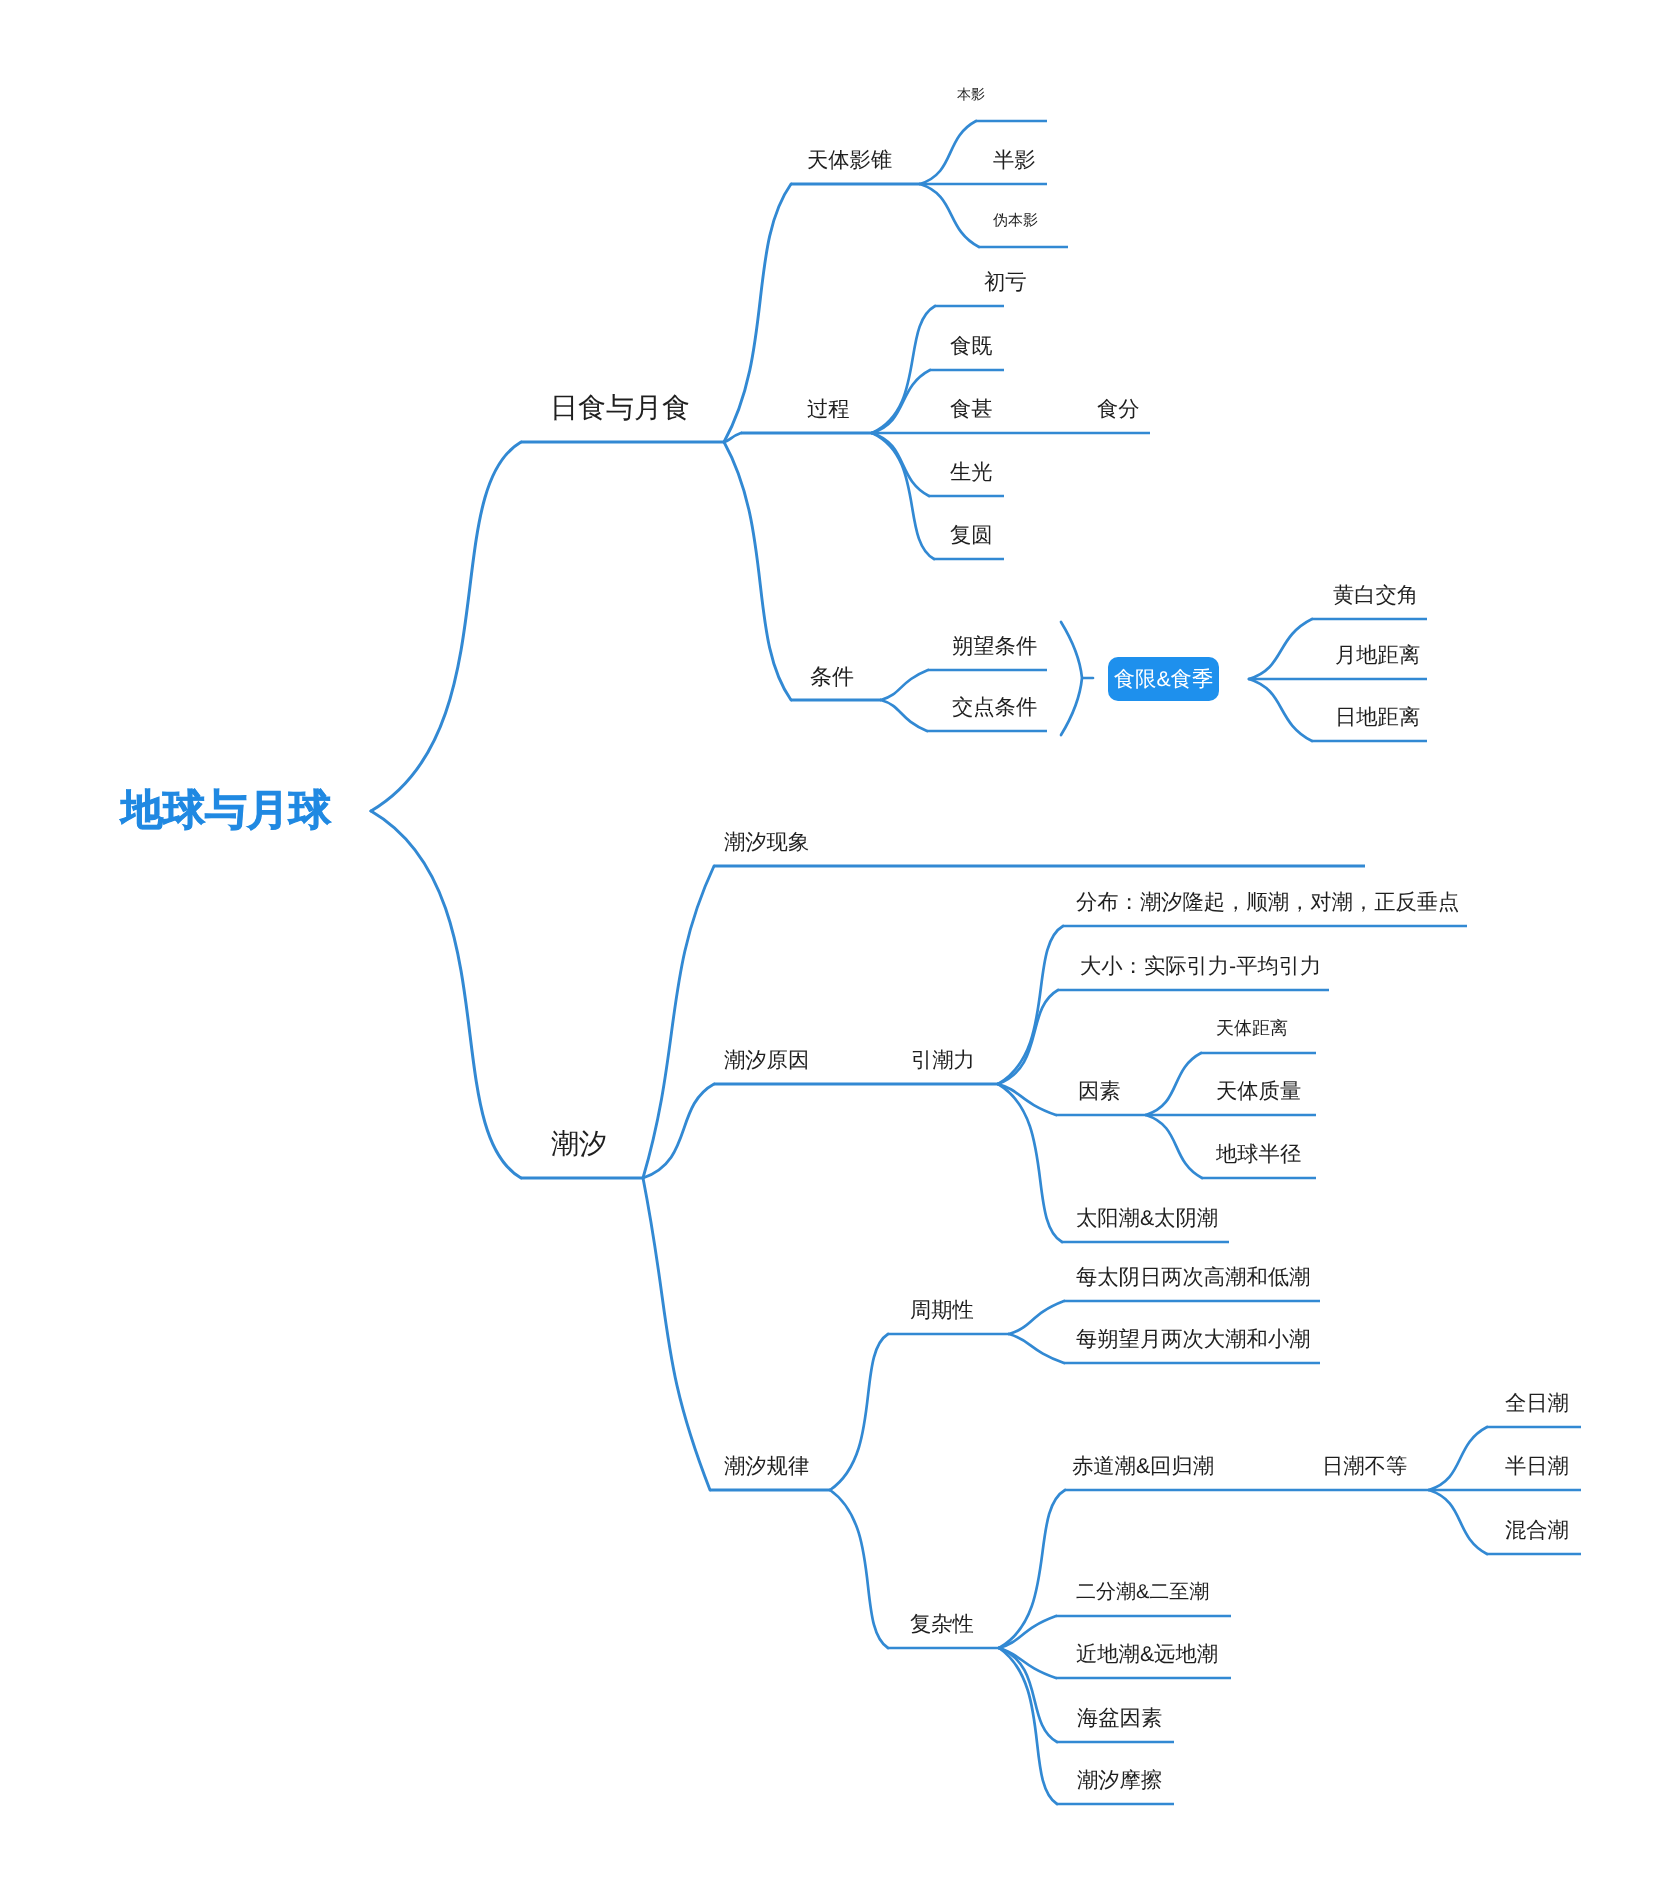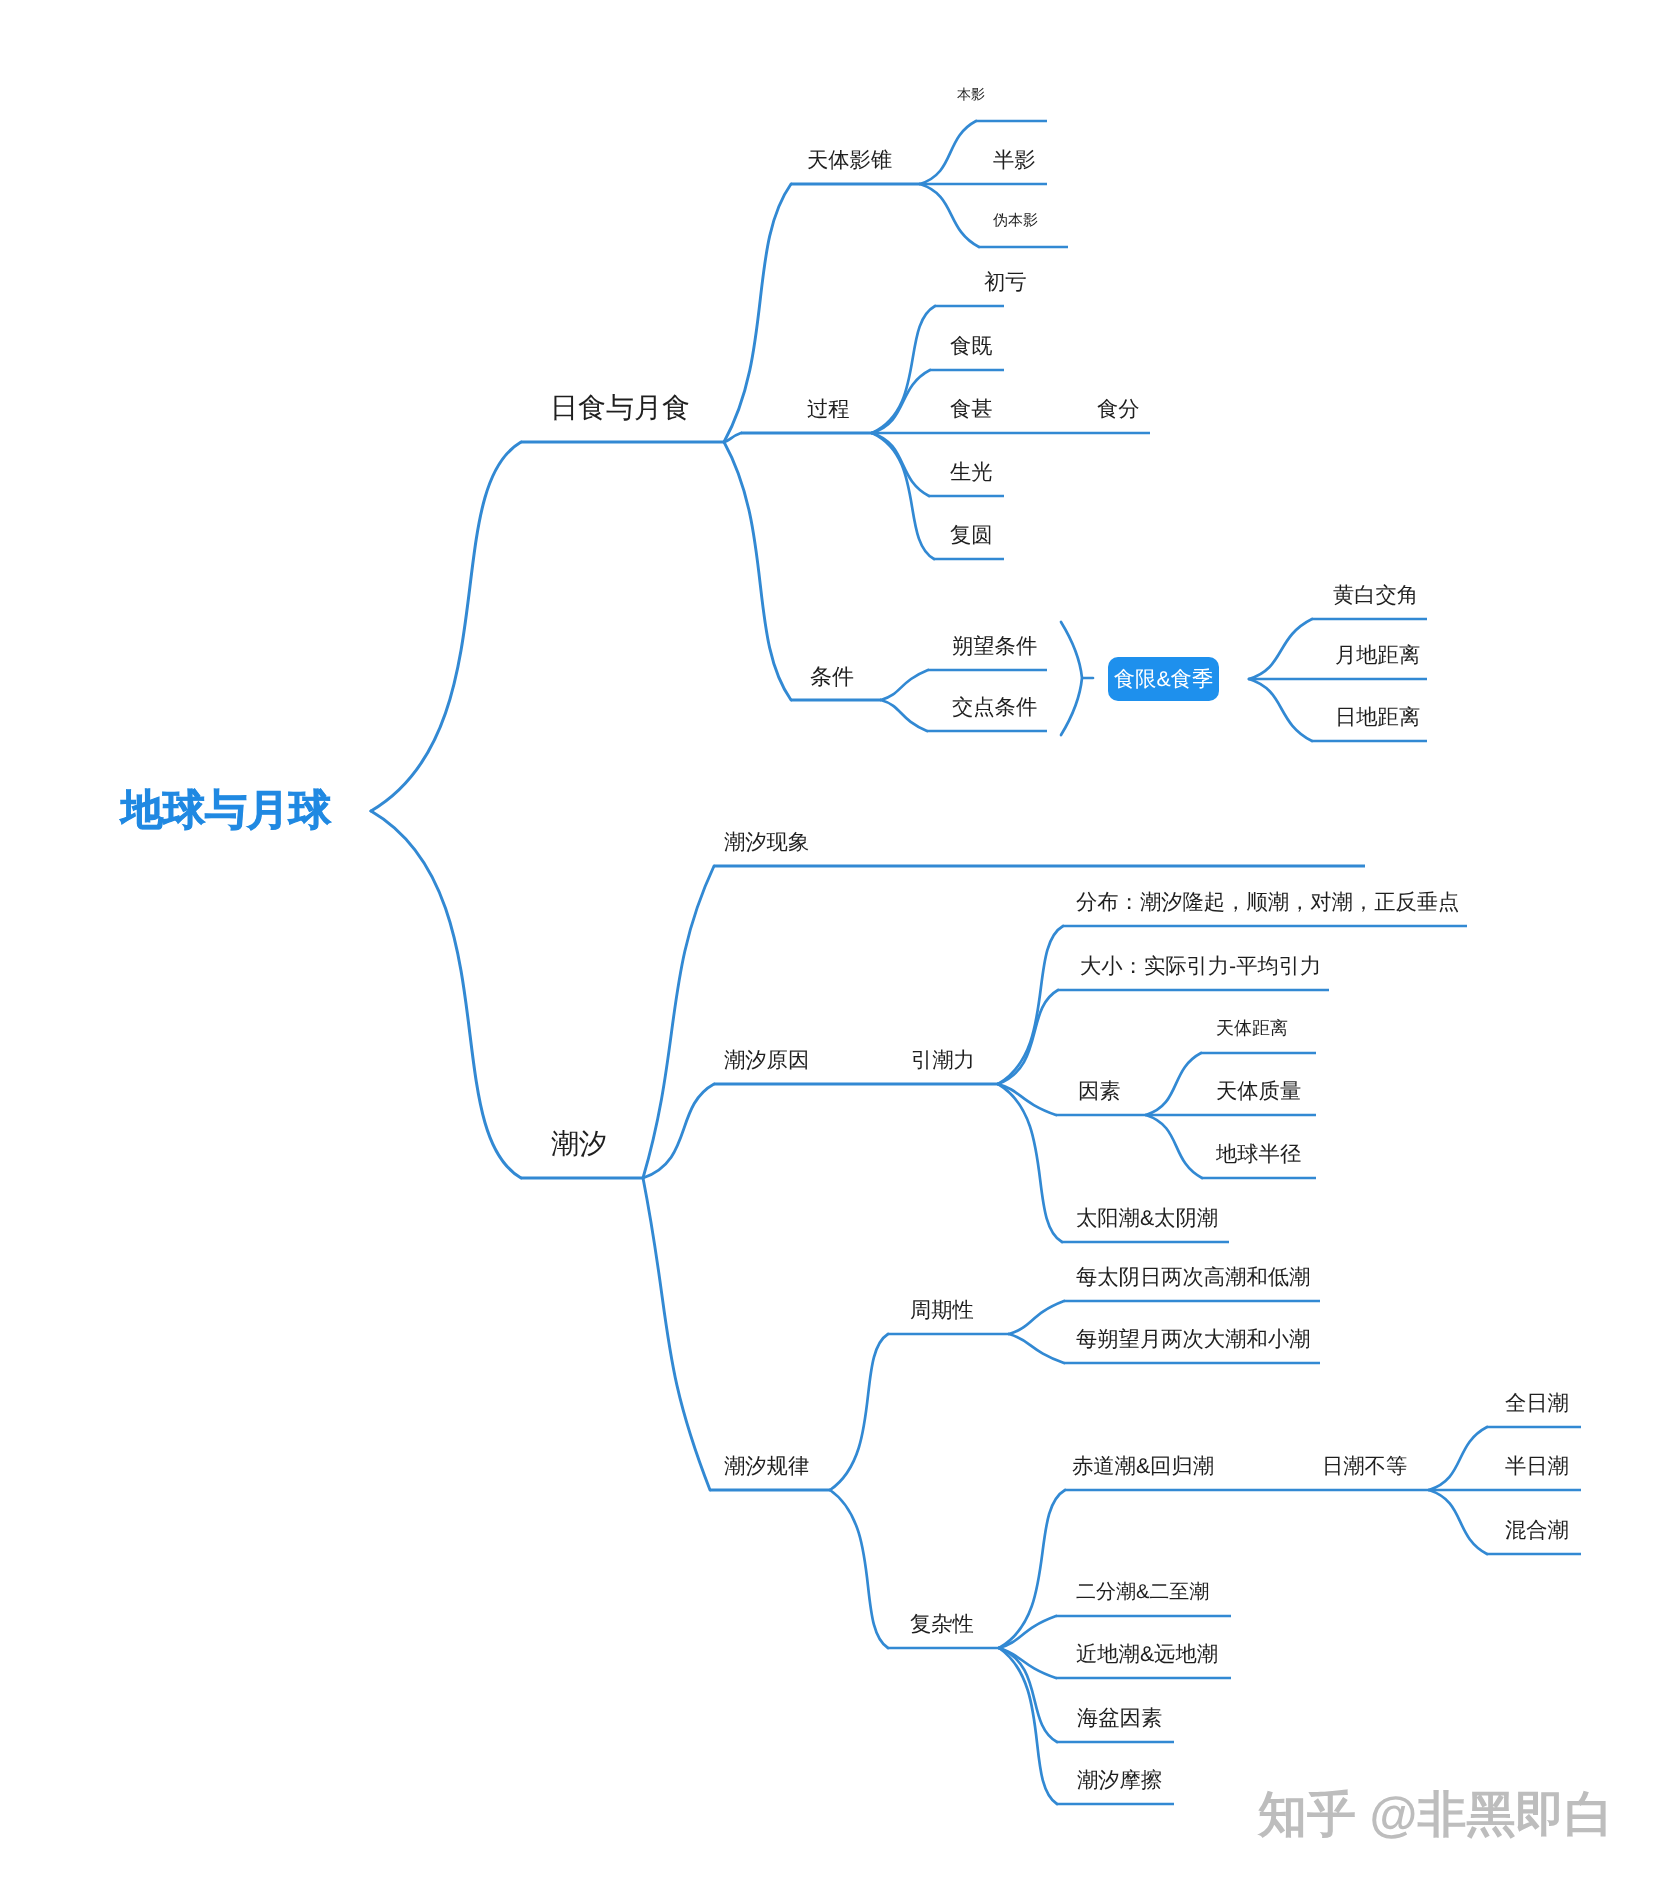--- a/index.html
+++ b/index.html
@@ -145,15 +145,14 @@
   <div class="lbl" style="left:1076px;top:1582px;font-size:20px;color:var(--text);">二分潮&amp;二至潮</div>
   <div class="lbl" style="left:1076px;top:1644px;font-size:21.3px;color:var(--text);">近地潮&amp;远地潮</div>
   <div class="lbl" style="left:1077px;top:1708px;font-size:21.3px;color:var(--text);">海盆因素</div>
   <div class="lbl" style="left:1077px;top:1770px;font-size:21.3px;color:var(--text);">潮汐摩擦</div>
   <div class="lbl" style="left:1333px;top:585px;font-size:21.3px;color:var(--text);">黄白交角</div>
   <div class="lbl" style="left:1335px;top:645px;font-size:21.3px;color:var(--text);">月地距离</div>
   <div class="lbl" style="left:1335px;top:707px;font-size:21.3px;color:var(--text);">日地距离</div>
   <div class="boxnode" style="left:1108px;top:657px;width:111px;height:44px;border-radius:10px;background:var(--boxbg);color:var(--boxtext);font-size:21.3px;">
     <span>食限&amp;食季</span>
   </div>
-  <div class="wm" style="left:1258px;top:1791px;font-size:49px;color:var(--wm);">知乎 @非黑即白</div>
   </div>
 </div>
 
 </body></html>

